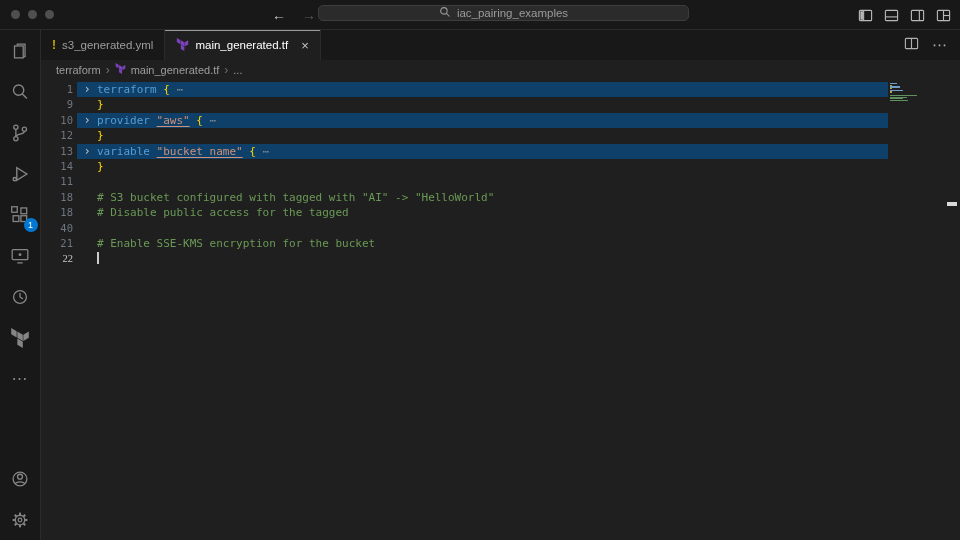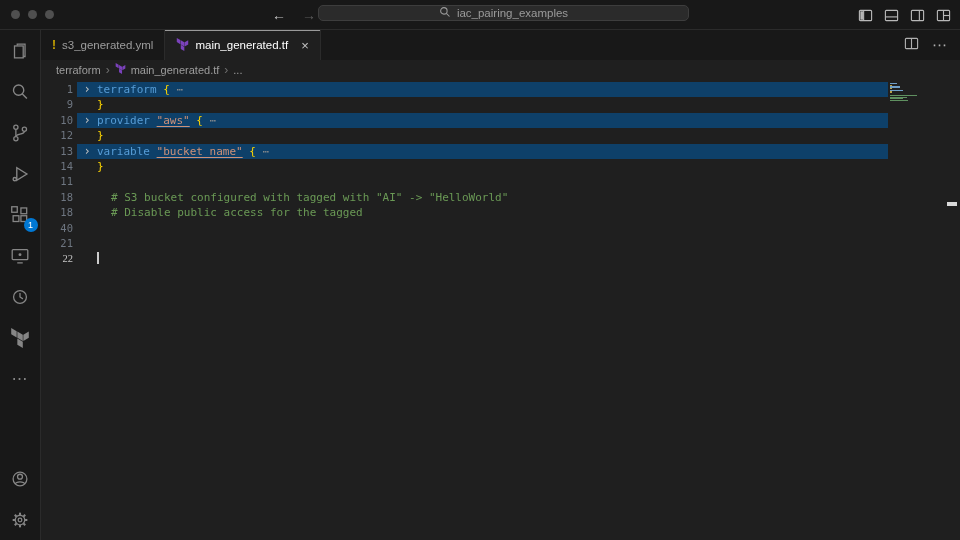--- a/index.html
+++ b/index.html
@@ -61,21 +61,21 @@
   .ln { width:36px; flex:none; text-align:right; padding-right:4px; color:#6e7681; font-size:10.5px; }
   .code-row.cur .ln { color:#c6c6c6;font-family:Liberation Serif, serif; }
   .row-body { flex:1; display:flex; margin-right:72px; }
   .code-row.hl .row-body { background:#0e4069; }
   .fold-col { width:20px; flex:none; text-align:center; color:#c0c0c0; font-size:12px; }
   .code { white-space:pre; color:#d4d4d4; }
   .tk-kw { color:#569cd6; }
   .tk-brace { color:#ffd700; }
   .tk-stringu { color:#ce9178; text-decoration:underline; text-underline-offset:2px; }
   .tk-fold { color:#8f8f8f; }
-  .tk-cm { color:#6a9955;margin-left:14px; }
+  .tk-cm { color:#6a9955; }
   .tk-plain { color:#d4d4d4; }
   .cursor { display:inline-block; width:1.5px; height:12px; background:#cccccc;
     vertical-align:-2px; }
 
   .minimap { position:absolute; top:4px; right:28px; width:42px; }
   .mm-row { height:1.2px; margin-bottom:0.5px; }
   .overview-marker { position:absolute; right:3px; top:123px; width:10px; height:4px;
     background:#d9d9d9; }
 </style>
 </head>
@@ -320,20 +320,24 @@
               <span class="row-body">
                 <span class="fold-col"></span>
                 <span class="code"><span class="tk-cm"># Disable public access for the tagged</span></span>
               </span>
             </div>
             <div class="code-row">
               <span class="ln">40</span>
             </div>
             <div class="code-row">
               <span class="ln">21</span>
+              <span class="row-body">
+                <span class="fold-col"></span>
+                <span class="code"><span class="tk-cm"># Enable SSE-KMS encryption for the bucket</span></span>
+              </span>
             </div>
             <div class="code-row cur">
               <span class="ln">22</span>
               <span class="row-body">
                 <span class="fold-col"></span>
                 <span class="code"><span class="cursor"></span></span>
               </span>
             </div>
           </div>
         <div class="minimap">

